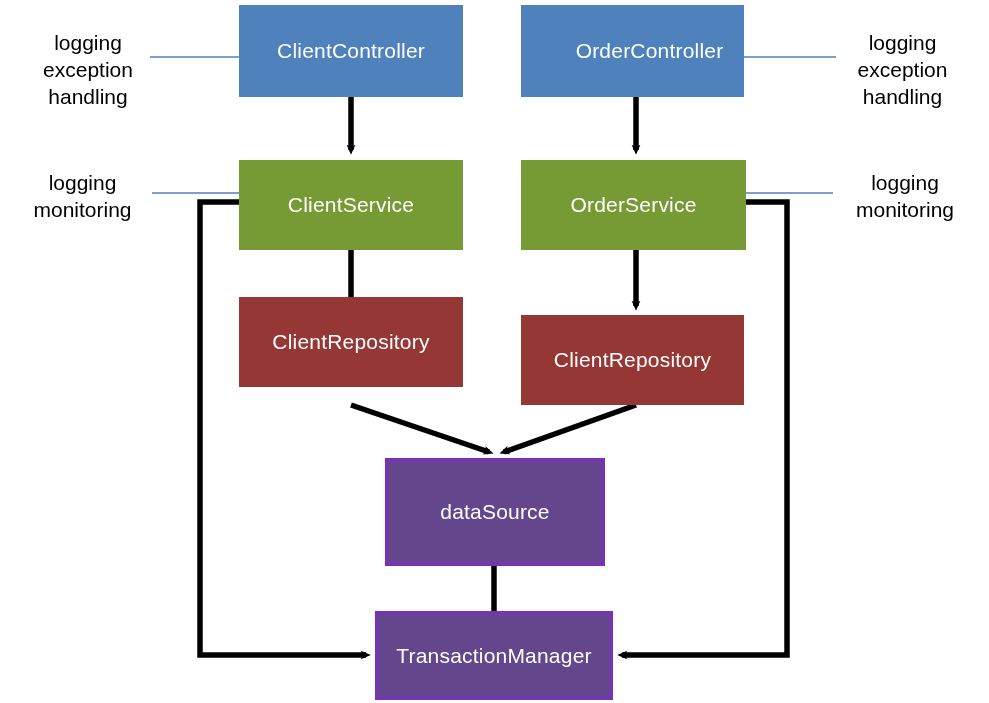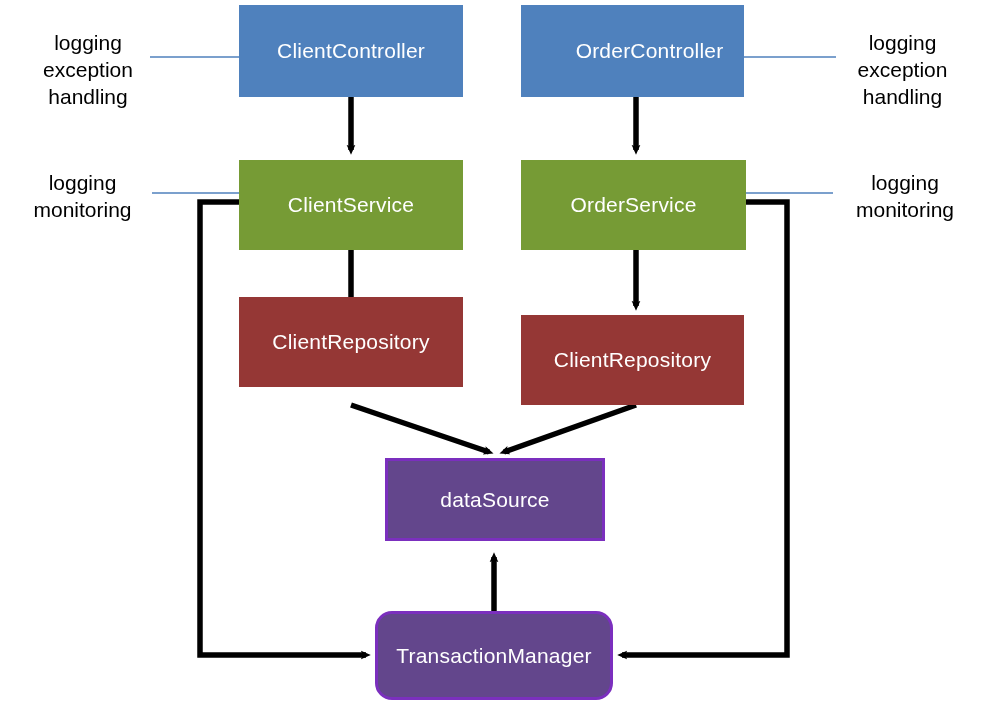--- a/index.html
+++ b/index.html
@@ -95,25 +95,25 @@
   </div>
 
   <div class="node repository" style="left:239px;top:297px;width:224px;height:90px;">
     <span>ClientRepository</span>
   </div>
 
   <div class="node repository" style="left:521px;top:315px;width:223px;height:90px;">
     <span>ClientRepository</span>
   </div>
 
-  <div class="node infra" style="left:385px;top:458px;width:220px;height:83px;">
+  <div class="node infra" style="left:385px;top:458px;width:220px;height:108px;">
     <span>dataSource</span>
   </div>
 
-  <div class="node infra" style="left:375px;top:611px;width:238px;height:89px;border-radius:17px;">
+  <div class="node infra" style="left:375px;top:611px;width:238px;height:89px;">
     <span>TransactionManager</span>
   </div>
 
   <div class="annotation left" style="left:8px;top:30px;width:160px;">logging
 exception handling</div>
 
   <div class="annotation right" style="left:820px;top:30px;width:165px;">logging
 exception handling</div>
 
   <div class="annotation left" style="left:10px;top:170px;width:145px;">logging

